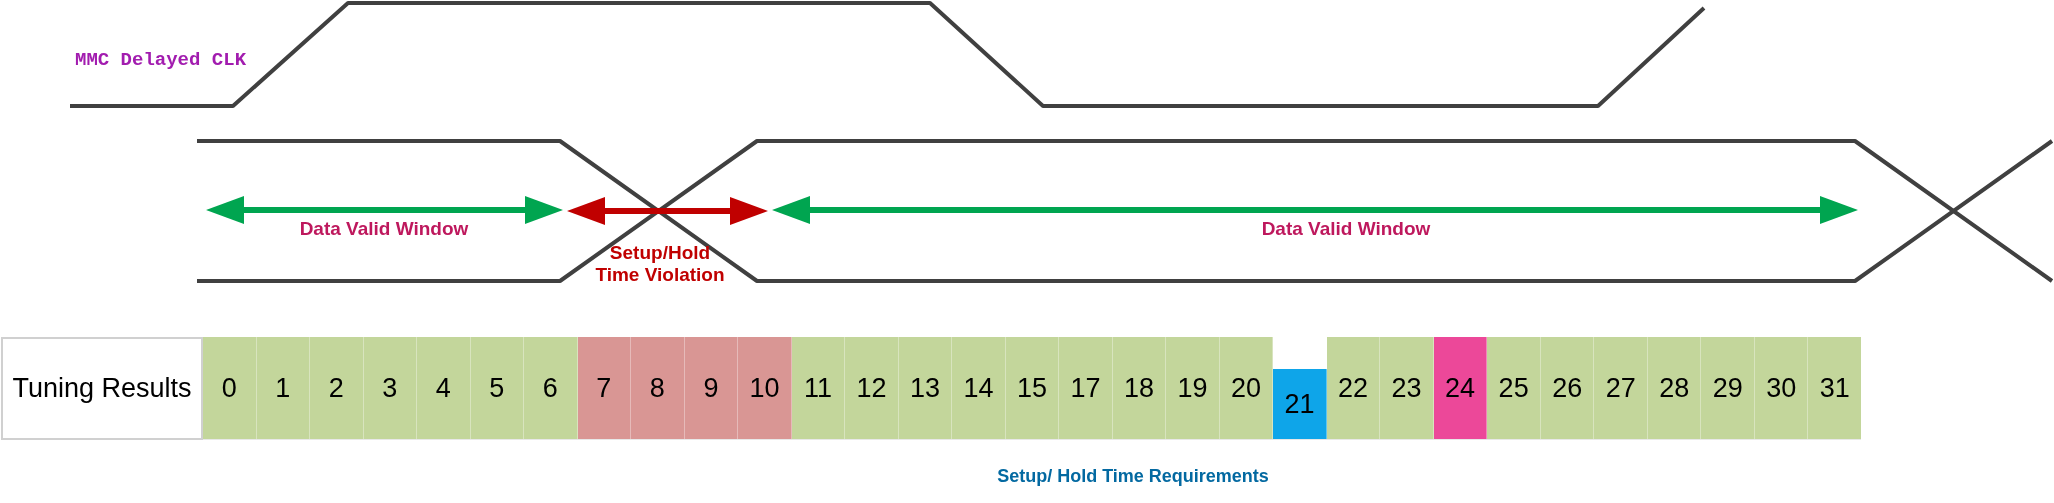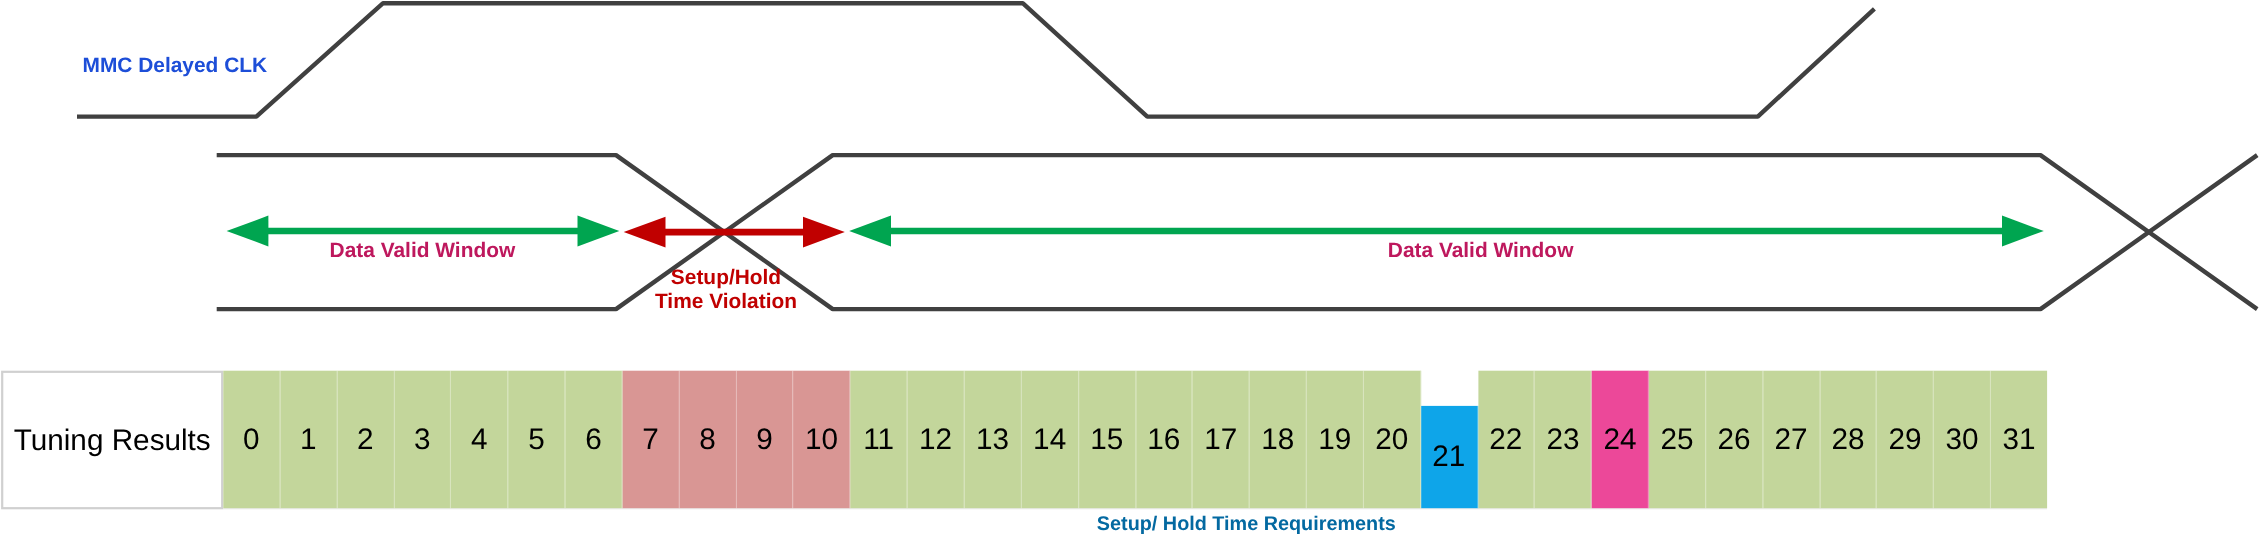--- a/index.html
+++ b/index.html
@@ -18,42 +18,42 @@
   .arrow-line-red { stroke: #c00000; stroke-width: 6; }
   .arrow-head-red { fill: #c00000; }
 
   .lbl {
     position: absolute;
     font-weight: bold;
     white-space: nowrap;
   }
   .lbl-clock {
     left: 75px; top: 49px;
-    font-size: 19px; color: #1d4ed8;
+    font-size: 19px; color: #a21caf; font-family: Liberation Mono, monospace;
   }
   .lbl-green {
     transform: translateX(-50%);
     font-size: 19px; color: #be185d;
     text-align: center;
   }
   .lbl-red {
     transform: translateX(-50%);
     font-size: 19px; color: #c00000;
     text-align: center; line-height: 22px;
   }
   .lbl-caption {
     left: 1133px; top: 466px;
     transform: translateX(-50%);
     font-size: 18px; color: #0369a1;
   }
 
   .tuning-table {
     position: absolute;
     left: 1px; top: 337px;
-    height: 126px;
+    height: 103px;
     display: flex;
     flex-direction: row;
   }
   .tuning-label-cell {
     width: 198px;
     background: #ffffff;
     border: 2px solid #d0d0d0;
     display: flex;
     align-items: center;
     justify-content: center;
@@ -134,21 +134,20 @@
         <div class="cell valid" style="background: rgb(195, 214, 155);">6</div>
         <div class="cell violation" style="background: rgb(217, 150, 148);">7</div>
         <div class="cell violation" style="background: rgb(217, 150, 148);">8</div>
         <div class="cell violation" style="background: rgb(217, 150, 148);">9</div>
         <div class="cell violation" style="background: rgb(217, 150, 148);">10</div>
         <div class="cell valid" style="background: rgb(195, 214, 155);">11</div>
         <div class="cell valid" style="background: rgb(195, 214, 155);">12</div>
         <div class="cell valid" style="background: rgb(195, 214, 155);">13</div>
         <div class="cell valid" style="background: rgb(195, 214, 155);">14</div>
         <div class="cell valid" style="background: rgb(195, 214, 155);">15</div>
-        <div class="cell valid" style="background: rgb(195, 214, 155);">16</div>
         <div class="cell valid" style="background: rgb(195, 214, 155);">17</div>
         <div class="cell valid" style="background: rgb(195, 214, 155);">18</div>
         <div class="cell valid" style="background: rgb(195, 214, 155);">19</div>
         <div class="cell valid" style="background: rgb(195, 214, 155);">20</div>
         <div class="cell valid" style="background: #0ea5e9; margin-top: 32px;">21</div>
         <div class="cell valid" style="background: rgb(195, 214, 155);">22</div>
         <div class="cell valid" style="background: rgb(195, 214, 155);">23</div>
         <div class="cell valid" style="background: #ec4899;">24</div>
         <div class="cell valid" style="background: rgb(195, 214, 155);">25</div>
         <div class="cell valid" style="background: rgb(195, 214, 155);">26</div>

